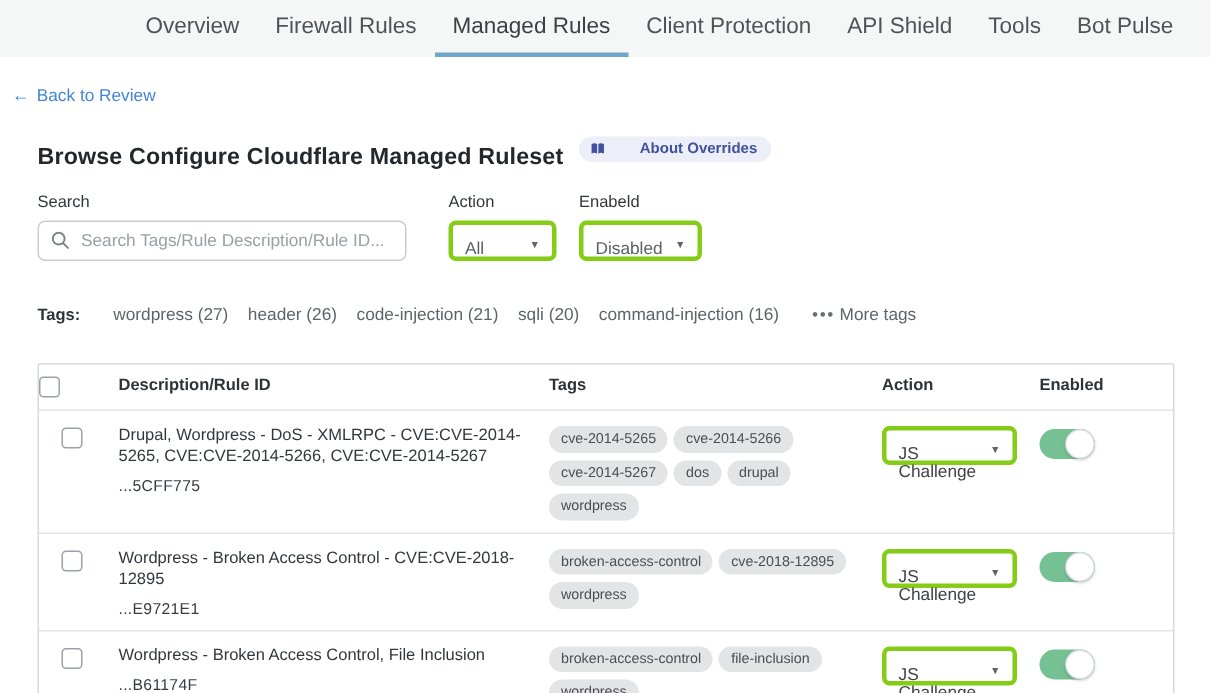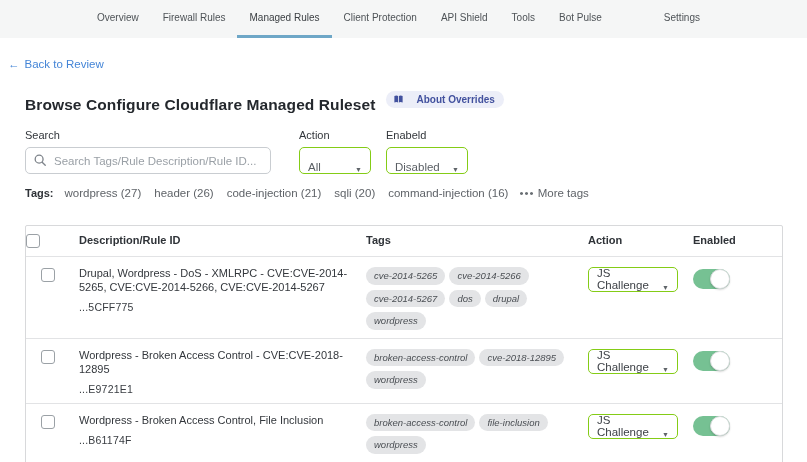--- a/index.html
+++ b/index.html
@@ -2,82 +2,82 @@
 <html><head>
 <meta charset="utf-8">
 <style>
   * { margin:0; padding:0; box-sizing:border-box; }
   html,body { background:#fff; }
   body { font-family:"Liberation Sans", sans-serif; color:#33373c; }
   .page { position:relative; width:807px; height:462px; overflow:hidden; background:#fff; }
 
   
   .tabbar { display:flex; align-items:stretch; height:38px; background:#f5f6f6;
-            padding-left:85px; font-size:10px; color:#4e5357; }
+            padding-left:85px; font-size:15px; color:#4e5357; }
   .tabs { display:flex; gap:0; }
   .tab { display:flex; align-items:center; padding:0 12px; cursor:pointer;
          border-bottom:3px solid transparent; white-space:nowrap; }
   .tab.active { border-bottom-color:#6ea7c7; color:#3c4044; }
   .tab.settings { margin-left:auto; margin-right:95px; }
 
   
   .back { display:inline-flex; align-items:center; gap:5px; margin:20px 0 0 8px;
           color:#4485d7; font-size:11.5px; text-decoration:none; cursor:pointer; }
 
   
   .content { padding:0 24px 0 25px; }
 
   .title-row { display:flex; align-items:center; gap:10px; margin-top:13px; }
   .title-row h1 { font-size:15.5px; font-weight:bold; color:#24282d; letter-spacing:.1px;margin-top:11px; }
-  .badge { display:inline-flex; align-items:center; gap:13px; background:#eceef8;
+  .badge { display:inline-flex; align-items:center; gap:23px; background:#eceef8;
            color:#42519e; font-size:10px; font-weight:bold; padding:3px 9px 3px 7px;
            border-radius:10px; cursor:pointer; }
   .badge svg { display:block; }
 
   
   .filters { display:flex; margin-top:15px; }
   .filter label { display:block; font-size:11px; color:#32363b; margin-bottom:6px; }
   .search-box { position:relative; width:246px; }
   .search-box input { width:246px; height:27px; border:1px solid #c9cdd1; border-radius:5px;
                       padding:0 8px 0 28px; font-size:11.5px; color:#3e4247; outline:none;
                       font-family:"Liberation Sans", sans-serif; }
   .search-box input::placeholder { color:#9aa0a6; }
   .search-icon { position:absolute; left:8px; top:6px; }
   .filter.action { margin-left:28px; }
   .filter.enabled { margin-left:15px; }
-  .select { display:flex; align-items:flex-end; justify-content:space-between; height:27px;
-            border:1px solid #84cc16; border-radius:5px; padding:0 8px; font-size:11.5px;
+  .select { display:flex; align-items:flex-start; justify-content:space-between; height:27px;
+            border:3px solid #84cc16; border-radius:5px; padding:10px 8px; font-size:11.5px;
             color:#5a5f64; background:#fff; cursor:pointer; }
   .select .caret { font-size:7px; color:#5f6469; margin-left:8px; }
   .select.w-all { width:72px; }
   .select.w-dis { width:82px; }
 
   
-  .tagsbar { display:flex; align-items:center; gap:11px; margin-top:13px; font-size:11.5px; }
+  .tagsbar { display:flex; align-items:center; gap:22px; margin-top:30px; font-size:11.5px; }
   .tagsbar-label { color:#2e3237; font-weight:bold; font-size:11px; }
   .tagbar-item { color:#5f6368; cursor:pointer; }
   .more-tags { color:#5f6368; cursor:pointer; }
   .more-tags .dots { letter-spacing:1px; color:#6a6f74; }
 
   
   .table { margin-top:26px; border:1px solid #d8d9db; border-radius:2px; background:#fff; }
   .trow { display:grid; grid-template-columns:53px 287px 222px 105px 1fr; align-items:start; }
   .thead { border-bottom:1px solid #e2e3e5; }
   .thead .cell { padding:8px 0; font-size:11px; font-weight:bold; color:#2f3338; }
   .row { border-bottom:1px solid #e2e3e5; padding:9px 0 8px; }
   .row:last-child { border-bottom:1px solid #e2e3e5; }
   .cell-check { padding:2px 0 0 15px; }
   .checkbox { width:14px; height:14px; border:1px solid #9ba1a6; border-radius:3px;
               background:#fff; cursor:pointer; }
   .thead .cell-check { padding-top:8px; }
   .desc { font-size:11px; color:#33373c; line-height:14px; padding-right:14px; }
   .ruleid { font-size:10.5px; color:#383c41; margin-top:7px; letter-spacing:.2px; }
   .pills { display:flex; flex-wrap:wrap; gap:5px 4px; padding-right:10px; margin-top:1px; }
   .pill { background:#e3e4e6; color:#4a4e53; font-size:9.5px; line-height:1;
-          padding:4px 8px; border-radius:9px; white-space:nowrap;font-style:italic; }
+          padding:4px 8px; border-radius:9px; white-space:nowrap; }
   .row .select.row-action { width:90px; height:25px; margin-top:1px; color:#3e4247; }
   .toggle { position:relative; width:37px; height:20px; border-radius:10px; background:#76c193;
             margin-top:3px; cursor:pointer; }
   .toggle .knob { position:absolute; top:0; right:0; width:20px; height:20px; border-radius:50%;
                   background:#fff; border:1px solid #d9dbdd; box-shadow:0 1px 2px rgba(0,0,0,.18); }
 </style>
 </head>
 <body>
 
 <div class="page">

